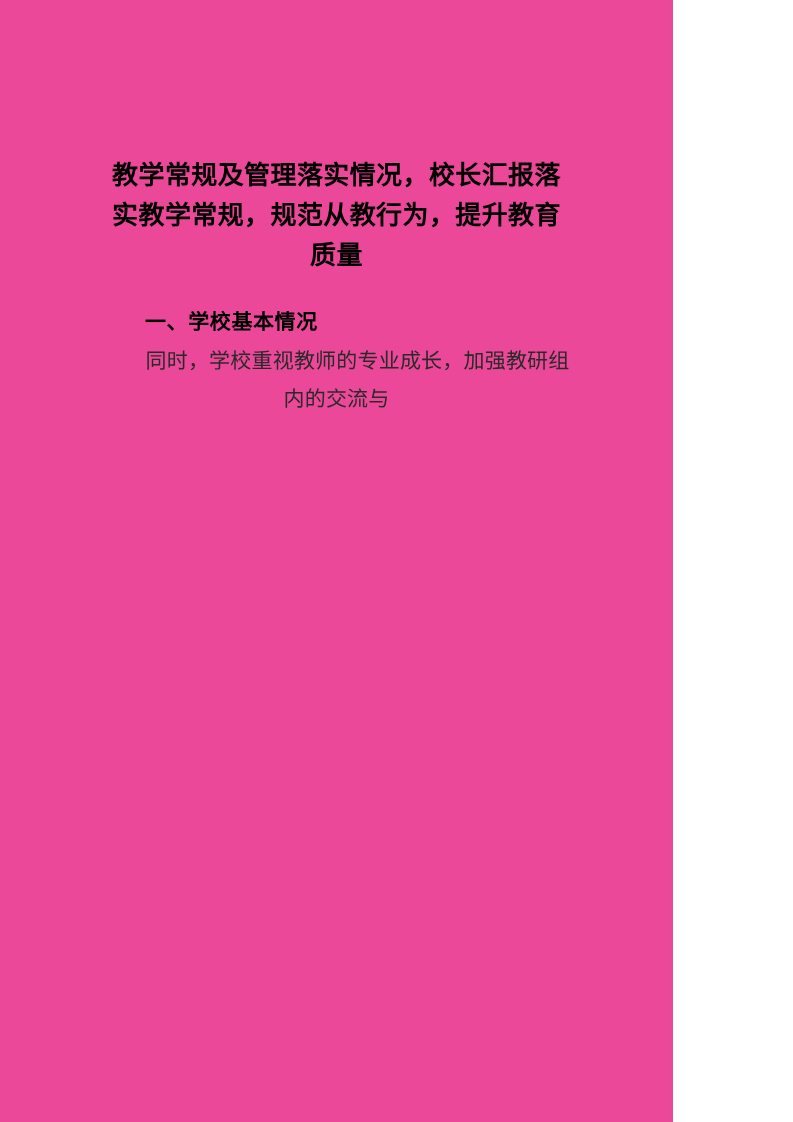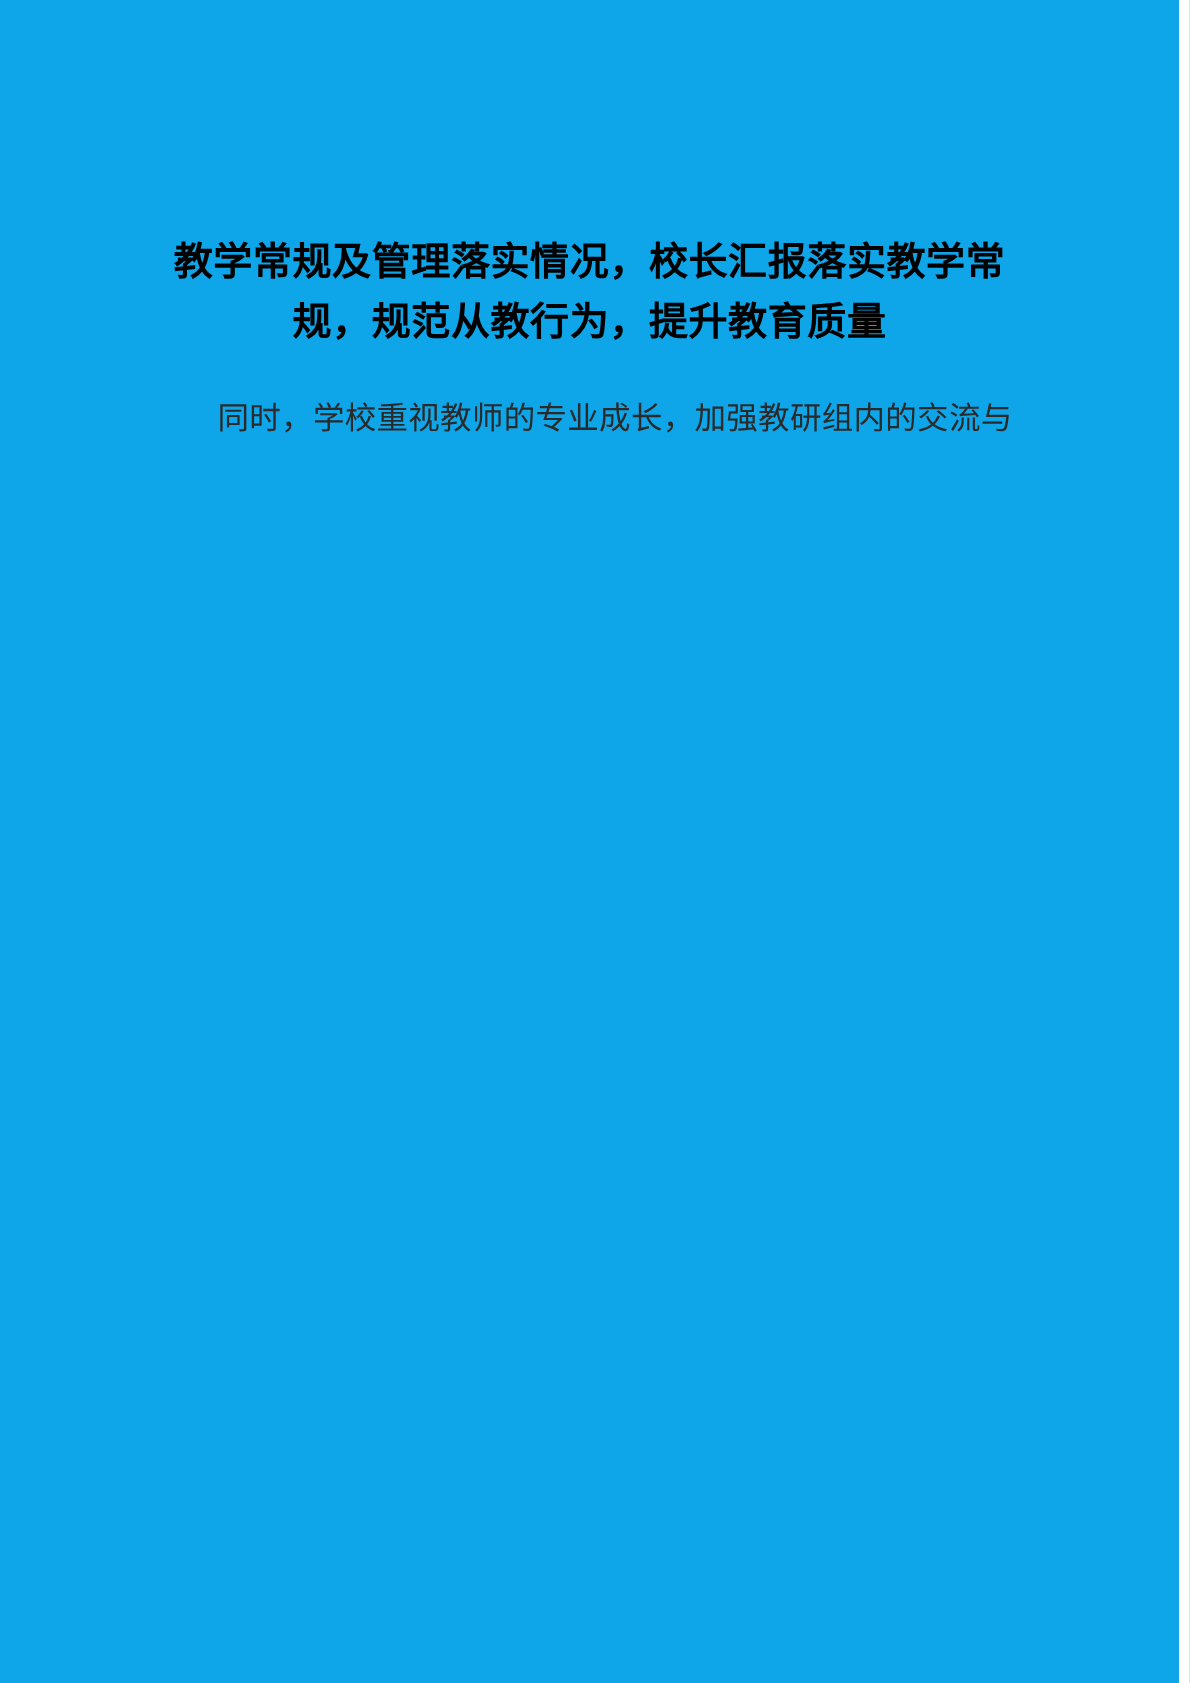--- a/index.html
+++ b/index.html
@@ -11,23 +11,23 @@
   body {
     width: 793px;
     height: 1122px;
     overflow: hidden;
     font-family: "DejaVu Serif", "Liberation Serif", serif;
     -webkit-font-smoothing: antialiased;
   }
   .page {
     position: relative;
     box-sizing: border-box;
-    width: 786px;
+    width: 673px;
     height: 1122px;
-    background: #0ea5e9;
+    background: #ec4899;
     padding: 155px 103px 0 103px;
   }
   .doc-title {
     font-family: "DejaVu Serif", "Liberation Serif", serif;
     font-weight: bold;
     font-size: 26px;
     line-height: 40px;
     color: #000000;
     text-align: center;
     letter-spacing: 0.4px;
@@ -49,22 +49,21 @@
     line-height: 38.5px;
     color: #2a2a2a;
     margin: 0;
     text-indent: 42px;
     text-align: justify;
     text-justify: inter-ideograph;
     word-break: break-all;
     letter-spacing: 0.2px;
   }
   .para-last {
-    text-align: left;
-    font-family: Liberation Mono, monospace;
+    text-align: center;
   }
   .section-heading {
     font-size: 21px;
     line-height: 38.5px;
     color: #000000;
     font-weight: bold;
     margin: 0;
     text-indent: 42px;
     letter-spacing: 0.6px;
     word-break: break-all;
@@ -72,19 +71,20 @@
 </style>
 </head>
 <body>
 
 <div class="page">
 
   <h1 class="doc-title">教学常规及管理落实情况，校长汇报落实教学常规，规范从教行为，提升教育质量</h1>
 
 
 
+  <h2 class="section-heading">一、学校基本情况</h2>
 
 
 
 
   <p class="para para-last">同时，学校重视教师的专业成长，加强教研组内的交流与</p>
 
 </div>
 
 </body></html>

